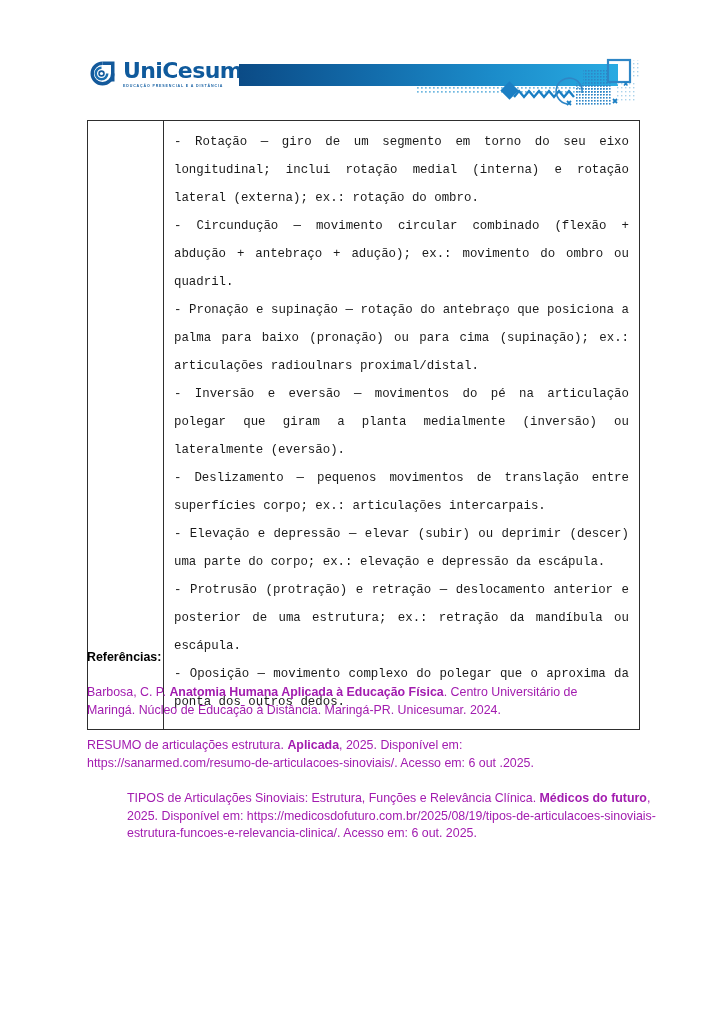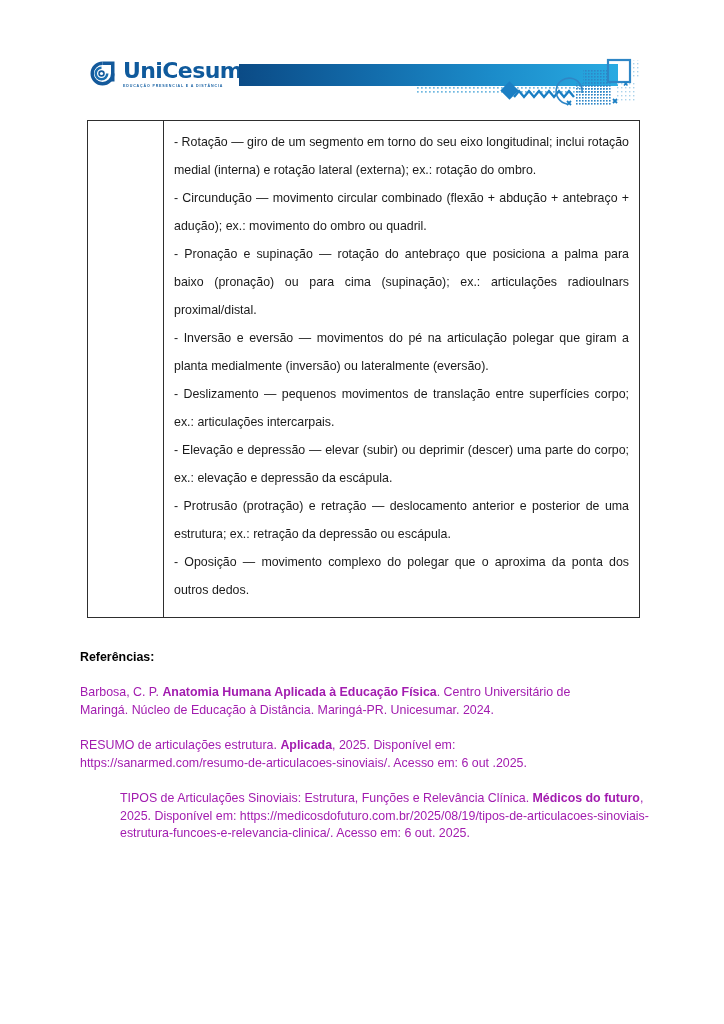--- a/index.html
+++ b/index.html
@@ -110,33 +110,33 @@
     padding: 0;
   }
   .col-left { width: 75px; }
   .col-main { width: 475px; }
 
   .cell-body {
     padding: 7px 10px 13px 10px;
   }
 
   .para {
-    font-family: Liberation Sans, sans-serif;
+    font-family: Liberation Mono, monospace;
     font-size: 12.4px;
     line-height: 28px;
     text-align: justify;
     text-justify: inter-word;
     margin: 0;
     color: #1a1a1a;
   }
 
   
   .refs {
     position: absolute;
-    left: 80px;
+    left: 87px;
     top: 650px;
     width: 553px;
   }
 
   .refs-title {
     font-family: "Liberation Sans", sans-serif;
     font-size: 12.4px;
     font-weight: bold;
     color: #000;
     margin: 0 0 20px 0;
@@ -235,21 +235,21 @@
       <tr>
         <td class="col-left"></td>
         <td class="col-main">
           <div class="cell-body">
             <p class="para">- Rotação — giro de um segmento em torno do seu eixo longitudinal; inclui rotação medial (interna) e rotação lateral (externa); ex.: rotação do ombro.</p>
             <p class="para">- Circundução — movimento circular combinado (flexão + abdução + antebraço + adução); ex.: movimento do ombro ou quadril.</p>
             <p class="para">- Pronação e supinação — rotação do antebraço que posiciona a palma para baixo (pronação) ou para cima (supinação); ex.: articulações radioulnars proximal/distal.</p>
             <p class="para">- Inversão e eversão — movimentos do pé na articulação polegar que giram a planta medialmente (inversão) ou lateralmente (eversão).</p>
             <p class="para">- Deslizamento — pequenos movimentos de translação entre superfícies corpo; ex.: articulações intercarpais.</p>
             <p class="para">- Elevação e depressão — elevar (subir) ou deprimir (descer) uma parte do corpo; ex.: elevação e depressão da escápula.</p>
-            <p class="para">- Protrusão (protração) e retração — deslocamento anterior e posterior de uma estrutura; ex.: retração da depressão ou escápula.</p>
+            <p class="para">- Protrusão (protração) e retração — deslocamento anterior e posterior de uma estrutura; ex.: retração da mandíbula ou escápula.</p>
             <p class="para">- Oposição — movimento complexo do polegar que o aproxima da ponta dos outros dedos.</p>
           </div>
         </td>
       </tr>
     </tbody>
   </table>
 
   <div class="refs">
     <p class="refs-title">Referências:</p>
 

